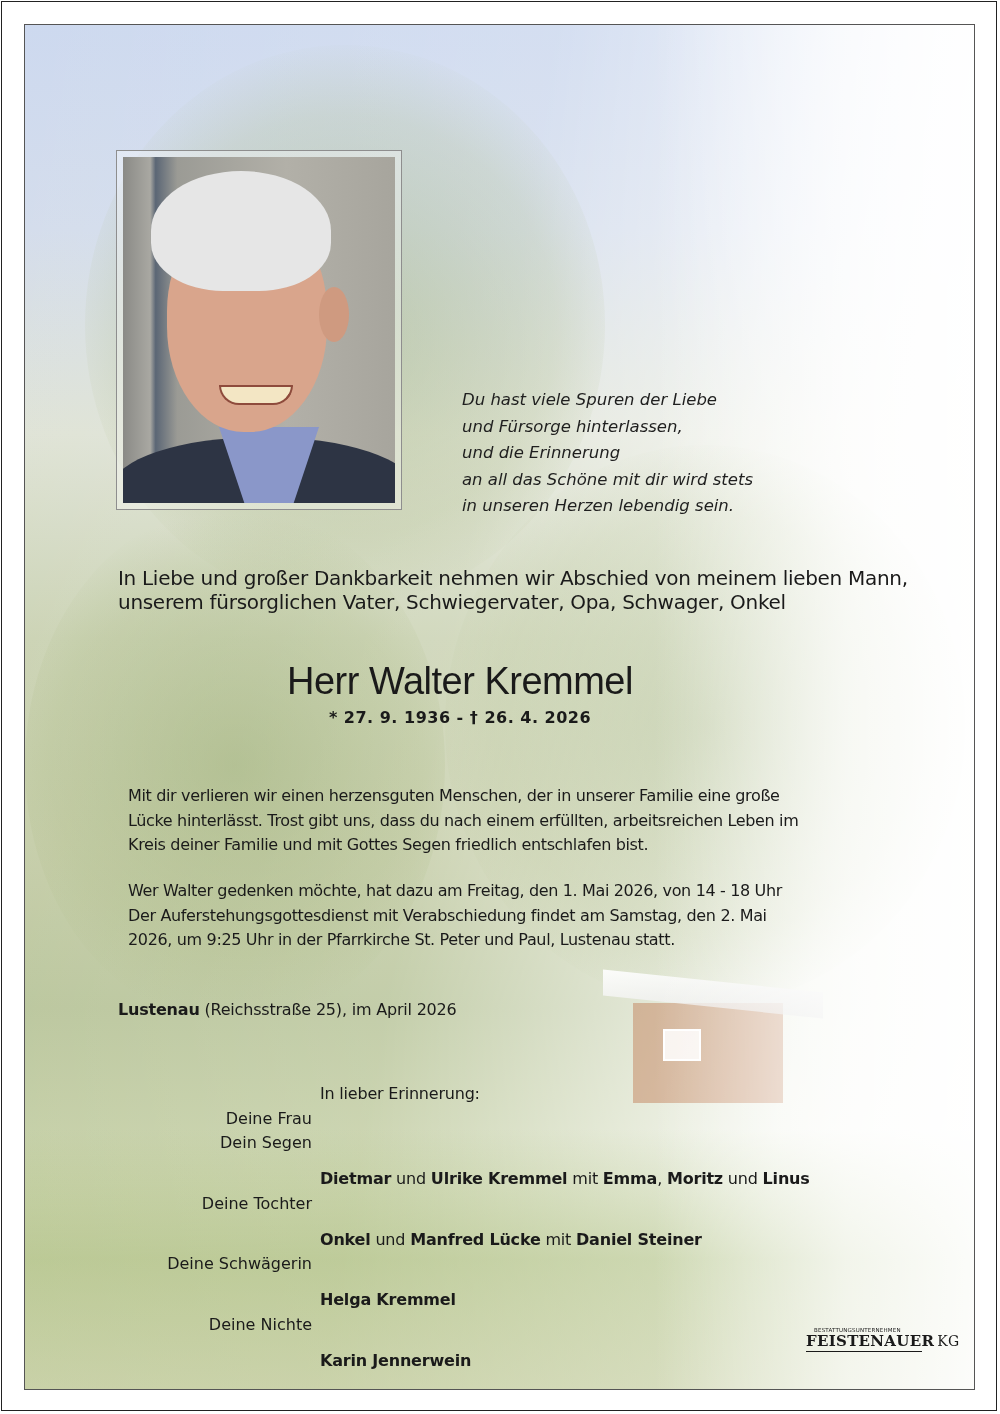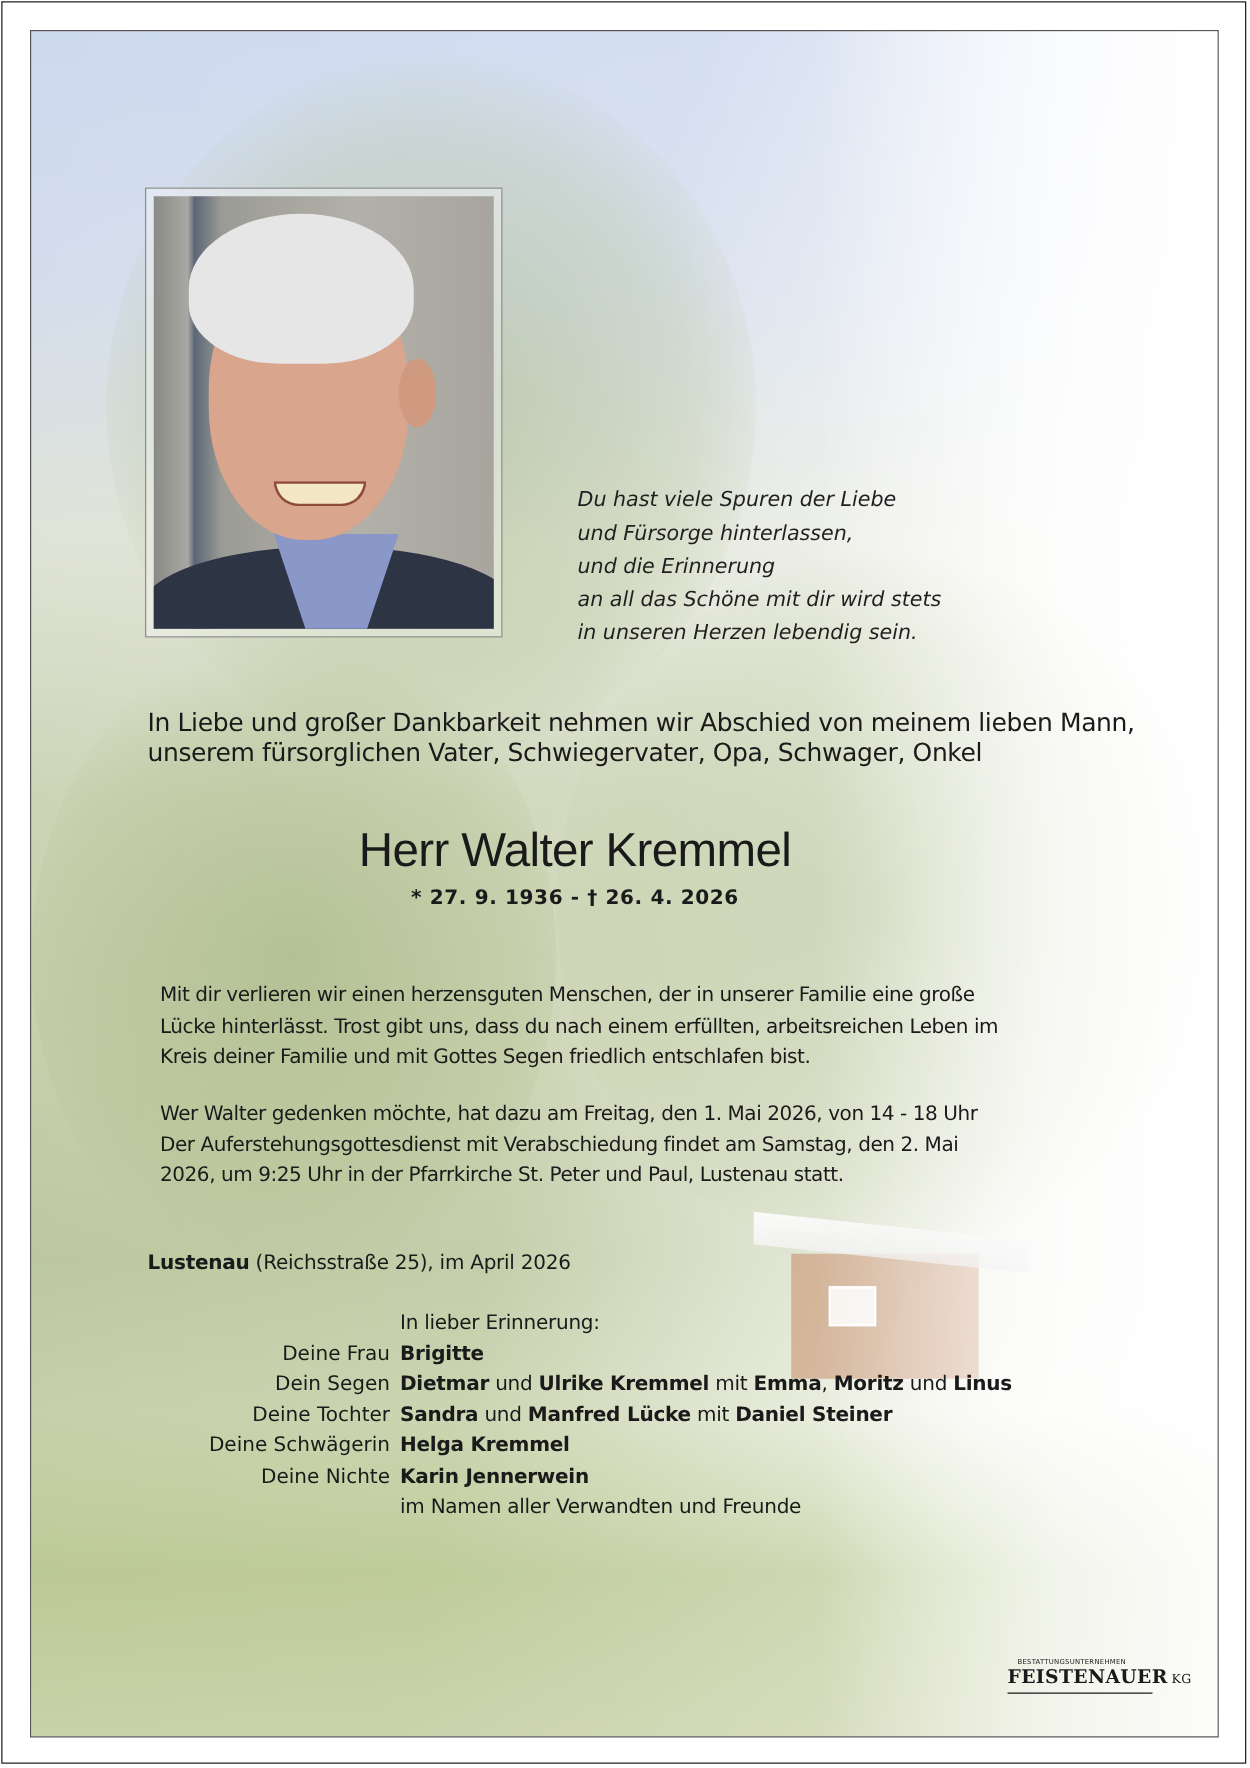--- a/index.html
+++ b/index.html
@@ -119,33 +119,33 @@
       position: absolute; left: 118px; top: 1000px; font-size: 16px; letter-spacing: -0.2px;
     }
     .place-line b { font-weight: bold; }
 
     .mourners {
       position: absolute; left: 140px; top: 1046px; width: 740px;
       font-size: 16px; line-height: 24.5px;
     }
     .mourners .row { display: flex; white-space: nowrap; }
     .mourners .rel { width: 180px; text-align: right; padding-right: 8px; box-sizing: border-box; }
-    .mourners .names { flex: 1; letter-spacing: -0.2px; }
+    .mourners .names { flex: 1; letter-spacing: -0.2px; margin-top: 36px; }
     .mourners b { font-weight: bold; }
 
     .logo {
       position: absolute; left: 806px; top: 1327px; width: 118px;
       font-family: "DejaVu Serif", "Liberation Serif", serif; color: #1a1a1a;
     }
     .logo .small {
       font-size: 5.5px; letter-spacing: 0.2px; margin-left: 8px; line-height: 6px;
       font-family: "DejaVu Sans", sans-serif;
     }
     .logo .big { font-size: 15px; line-height: 16px; letter-spacing: 0.3px; font-weight: bold; }
-    .logo .big .kg { font-size: 10px; font-weight: normal; margin-left: 3px; }
+    .logo .big .kg { font-size: 14px; font-weight: normal; margin-left: 3px; }
     .logo .rule { border-top: 1px solid #1a1a1a; margin-top: 2px; width: 116px; }
   </style>
 </head>
 <body>
 
 <div class="outer-frame"></div>
 
 <div class="card">
   <div class="bg-tree" style="left:60px;top:20px;width:520px;height:560px;"></div>
   <div class="bg-tree" style="left:0px;top:480px;width:420px;height:520px;"></div>
@@ -203,29 +203,28 @@
 </div>
 
 <div class="mourners">
   <div class="row">
     <span class="rel"></span>
     <span class="names">In lieber Erinnerung:</span>
   </div>
   <div id="mourner-rows">
       <div class="row">
         <span class="rel">Deine Frau</span>
-        <span class="names"><b>Brigitte</b></span>
       </div>
       <div class="row">
         <span class="rel">Dein Segen</span>
         <span class="names"><b>Dietmar</b><span> und </span><b>Ulrike Kremmel</b><span> mit </span><b>Emma</b><span>, </span><b>Moritz</b><span> und </span><b>Linus</b></span>
       </div>
       <div class="row">
         <span class="rel">Deine Tochter</span>
-        <span class="names"><b>Sandra</b><span> und </span><b>Manfred Lücke</b><span> mit </span><b>Daniel Steiner</b></span>
+        <span class="names"><b>Onkel</b><span> und </span><b>Manfred Lücke</b><span> mit </span><b>Daniel Steiner</b></span>
       </div>
       <div class="row">
         <span class="rel">Deine Schwägerin</span>
         <span class="names"><b>Helga Kremmel</b></span>
       </div>
       <div class="row">
         <span class="rel">Deine Nichte</span>
         <span class="names"><b>Karin Jennerwein</b></span>
       </div>
     </div>

